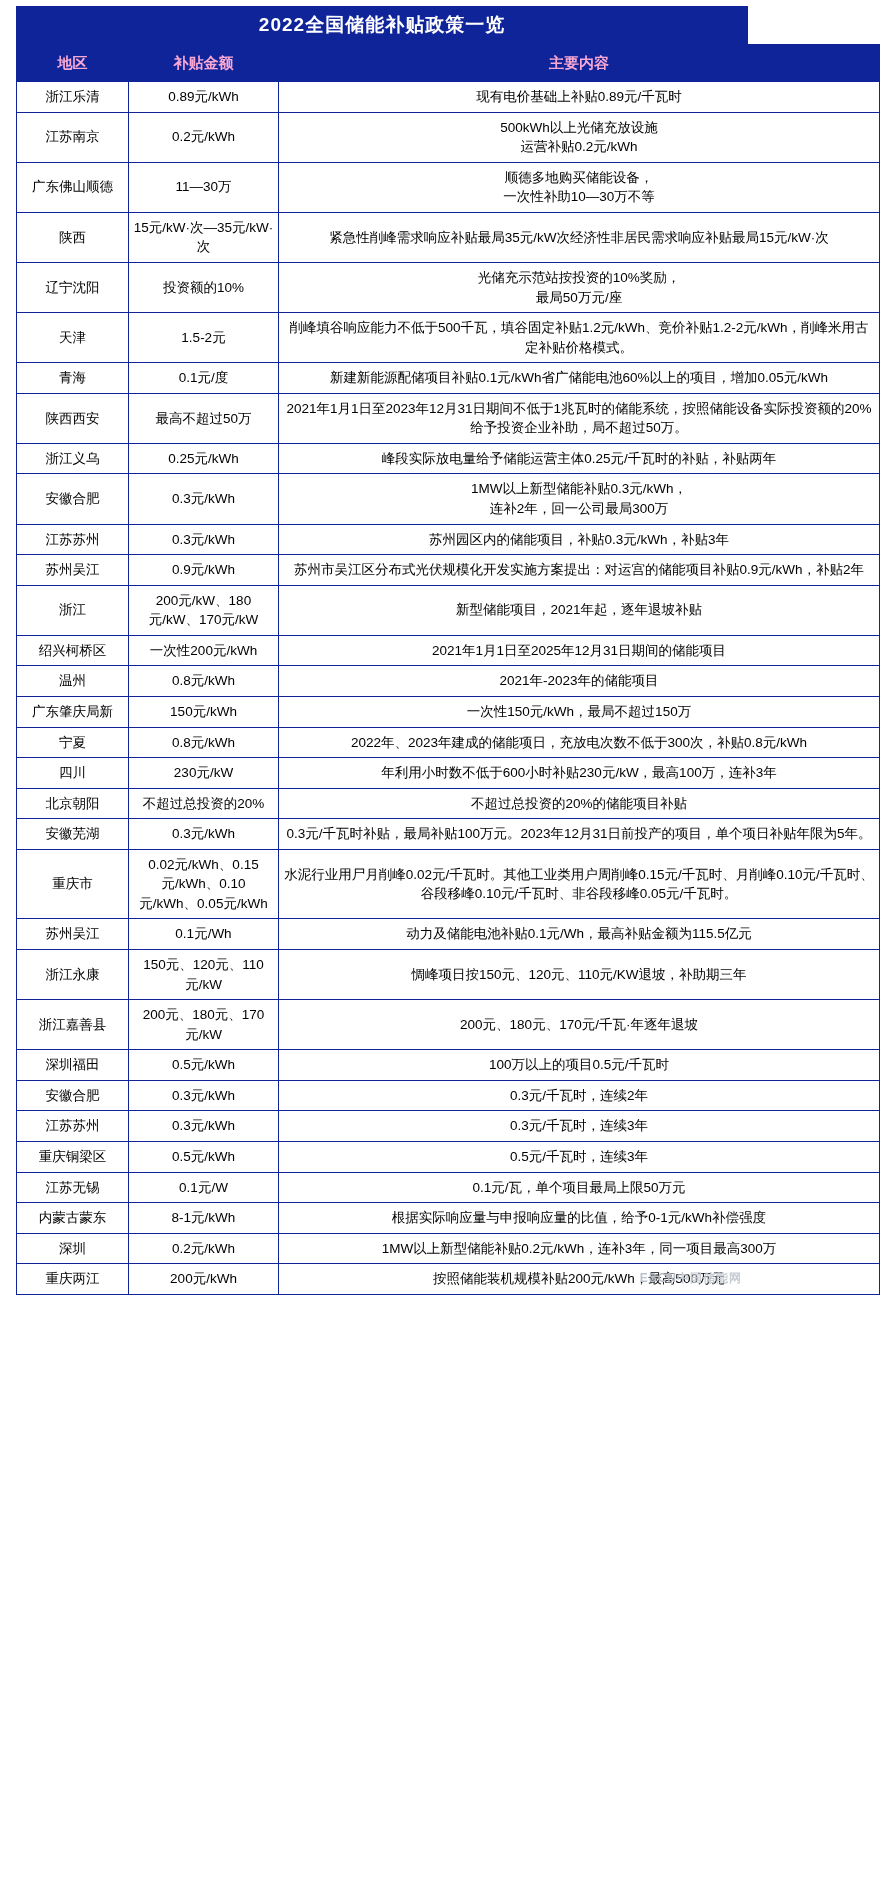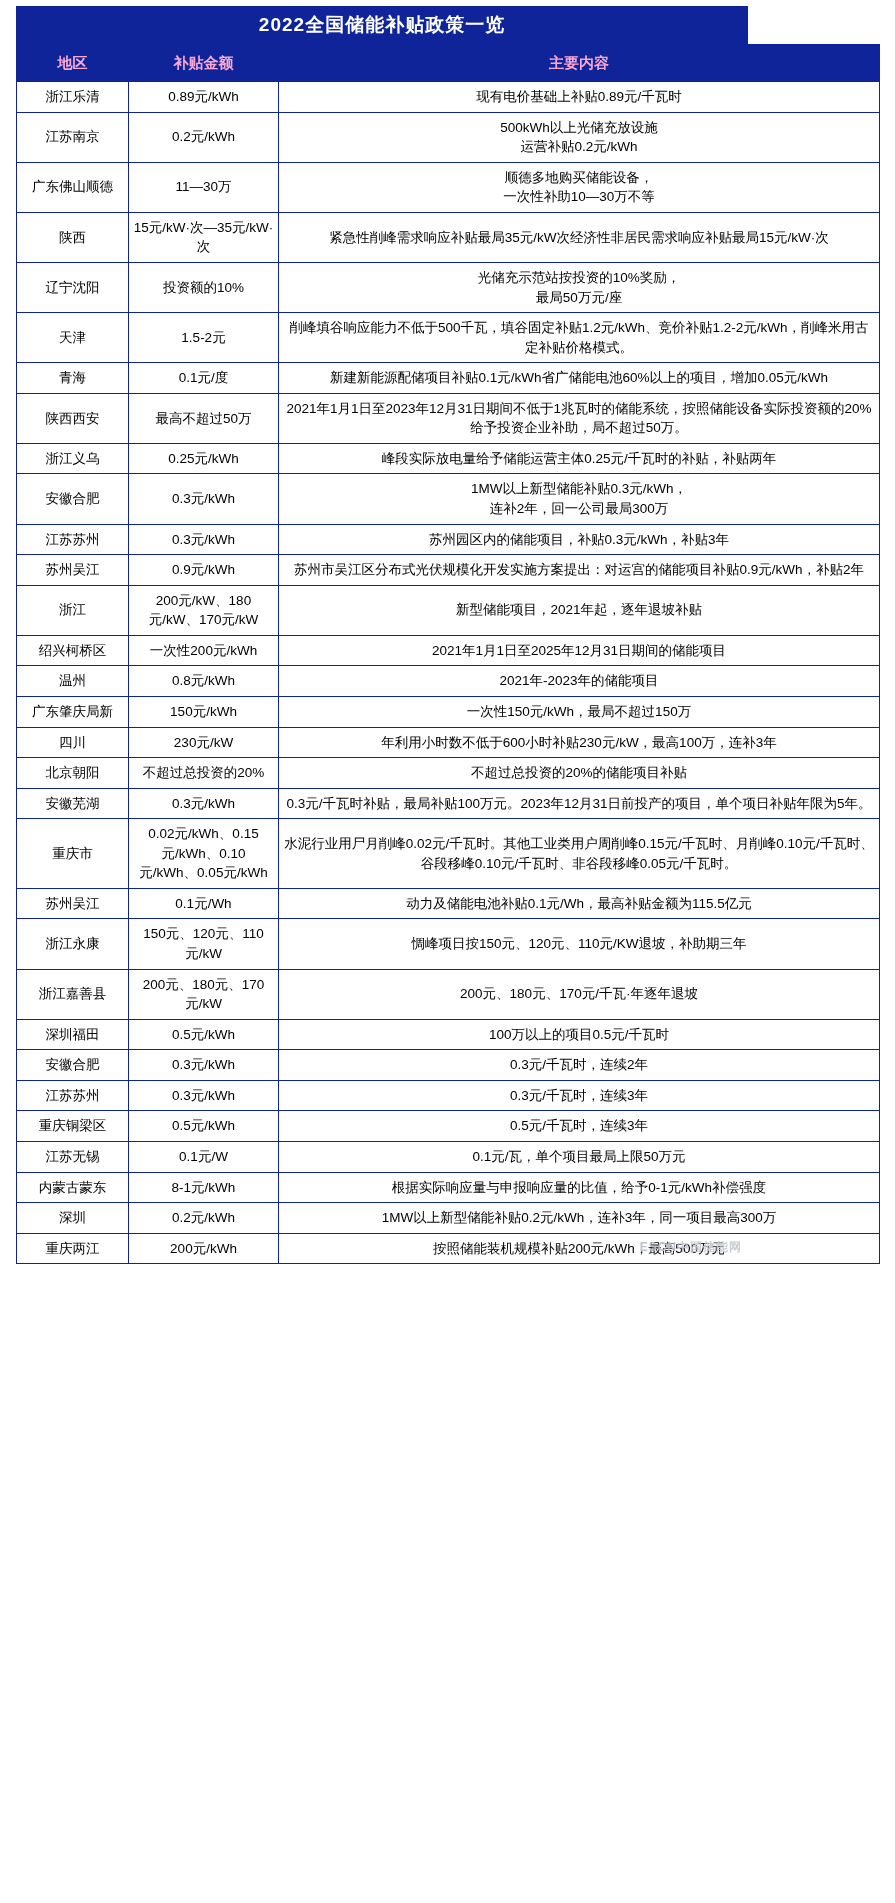--- a/index.html
+++ b/index.html
@@ -169,20 +169,25 @@
           <td class="region">温州</td>
           <td class="amount">0.8元/kWh</td>
           <td class="content">2021年-2023年的储能项目</td>
         </tr>
         <tr>
           <td class="region">广东肇庆局新</td>
           <td class="amount">150元/kWh</td>
           <td class="content">一次性150元/kWh，最局不超过150万</td>
         </tr>
         <tr>
+          <td class="region">宁夏</td>
+          <td class="amount">0.8元/kWh</td>
+          <td class="content">2022年、2023年建成的储能项日，充放电次数不低于300次，补贴0.8元/kWh</td>
+        </tr>
+        <tr>
           <td class="region">四川</td>
           <td class="amount">230元/kW</td>
           <td class="content">年利用小时数不低于600小时补贴230元/kW，最高100万，连补3年</td>
         </tr>
         <tr>
           <td class="region">北京朝阳</td>
           <td class="amount">不超过总投资的20%</td>
           <td class="content">不超过总投资的20%的储能项目补贴</td>
         </tr>
         <tr>

